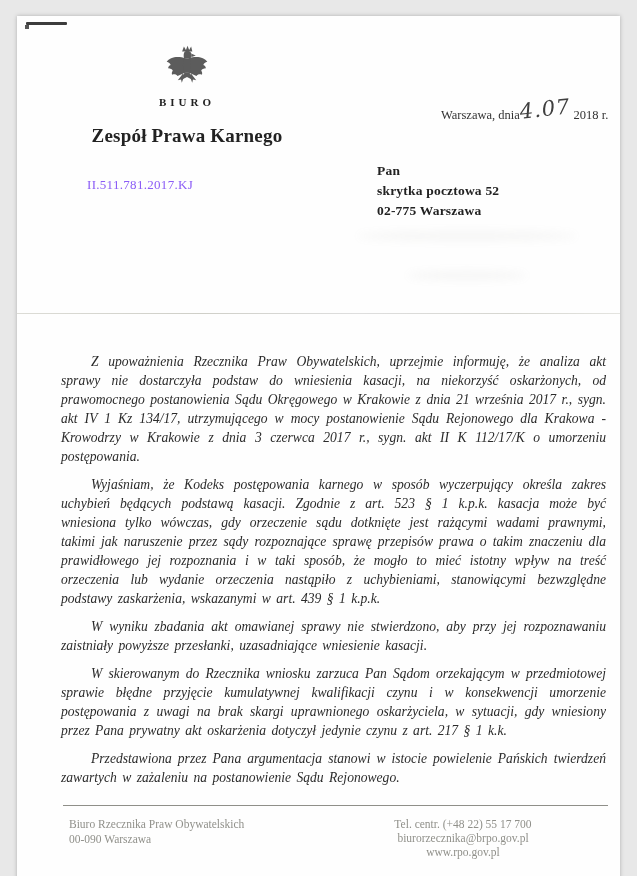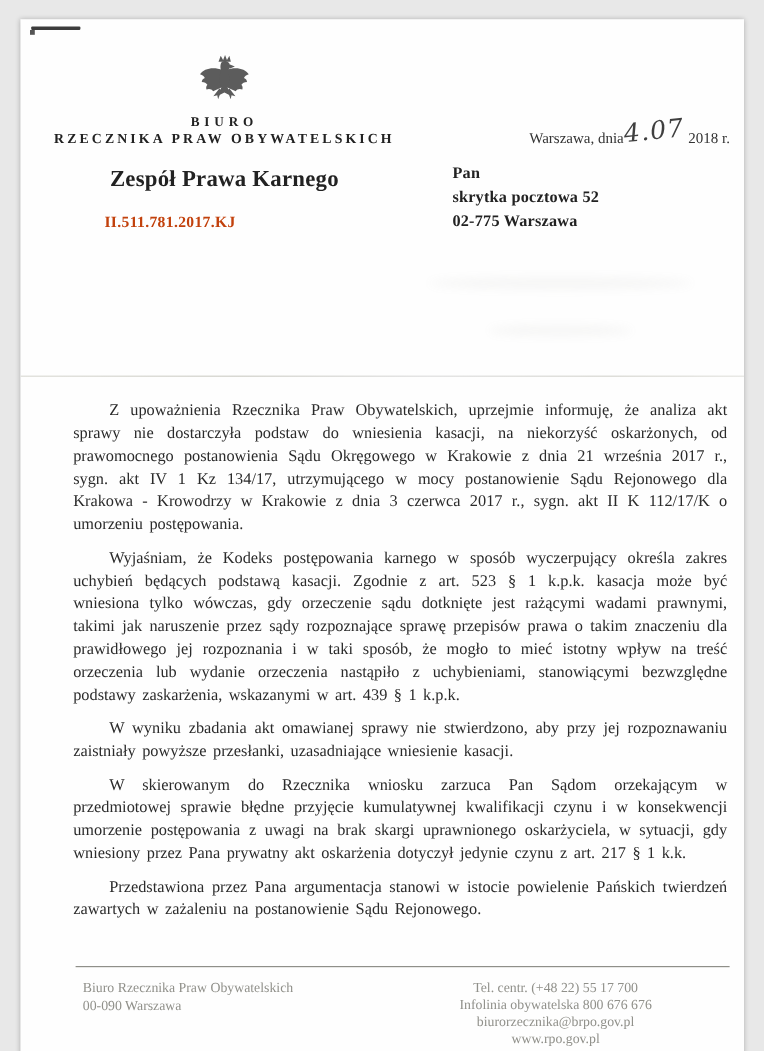--- a/index.html
+++ b/index.html
@@ -28,26 +28,26 @@
   .eagle{display:block;margin:0 auto 4px auto;}
   .office-line1{font-weight:bold;font-size:11px;letter-spacing:4px;color:#222;}
   .office-line2{font-weight:bold;font-size:11.5px;letter-spacing:2.6px;color:#222;margin-top:2px;}
   .department{font-weight:bold;font-size:19px;color:#222;margin-top:17px;letter-spacing:.2px;}
 
   .date-block{position:absolute;left:424px;top:84px;width:190px;white-space:nowrap;}
   .date-label{font-size:12.5px;color:#333;vertical-align:baseline;text-align:right;}
   .handwritten{display:inline-block;font-family:"DejaVu Serif",serif;font-style:italic;font-size:21px;color:#3f3f3f;transform:rotate(-6deg) translateY(-3px);letter-spacing:1px;font-weight:400;}
   .year-suffix{font-size:12.5px;color:#333;margin-left:3px;}
 
-  .ref-number{position:absolute;left:70px;top:161px;font-weight:bold;font-size:13px;color:#c2410c;letter-spacing:.3px;}
+  .ref-number{position:absolute;left:70px;top:161px;font-weight:normal;font-size:13px;color:#8b5cf6;letter-spacing:.3px;}
 
-  .recipient{position:absolute;left:360px;top:118px;font-weight:bold;font-size:13.5px;line-height:20px;color:#222;letter-spacing:.2px;}
+  .recipient{position:absolute;left:360px;top:145px;font-weight:bold;font-size:13.5px;line-height:20px;color:#222;letter-spacing:.2px;}
 
   
-  .letter-body{position:absolute;left:44px;top:316px;width:545px;}
+  .letter-body{position:absolute;left:44px;top:336px;width:545px;font-style:italic;}
   .letter-body p{
     margin:0 0 9px 0;
     font-size:13.6px;
     line-height:19px;
     text-align:justify;
     text-align-last:left;
     text-indent:30px;
     color:#2b2b2b;
     word-spacing:2px;
   }
@@ -78,21 +78,20 @@
         <path d="M36 11.5 l5.4 2.1 -5.4 2.2 z"></path>
         <path d="M28 17.5 C18 13.5 7.5 15.8 3.5 22 c3 1 4.3 2.1 5.2 4.1 c-2.1 1-3.2 2.2-3.3 4.3 c3 .1 5 1.1 6.1 3.1 c-1.1 1.2-1.7 3-1 5.2 c3-1.2 5.8-.4 7.2 1.8 l10.3-4.5 z"></path>
         <path d="M32 17.5 C42 13.5 52.5 15.8 56.5 22 c-3 1-4.3 2.1-5.2 4.1 c2.1 1 3.2 2.2 3.3 4.3 c-3 .1-5 1.1-6.1 3.1 c1.1 1.2 1.7 3 1 5.2 c-3-1.2-5.8-.4-7.2 1.8 l-10.3-4.5 z"></path>
         <path d="M26.2 17.5 h7.6 c2 6 2 12.5 0 18.5 h-7.6 c-2-6-2-12.5 0-18.5 z"></path>
         <path d="M26.8 35.5 h6.4 l3.2 9.5 -6.4-3.2 -6.4 3.2 z"></path>
         <path d="M24.5 37.5 l-6.5 8.5 4.2-1.1 1 4.2 3.6-9.6 z"></path>
         <path d="M35.5 37.5 l6.5 8.5 -4.2-1.1 -1 4.2 -3.6-9.6 z"></path>
       </g>
     </svg>
     <div class="office-line1">BIURO</div>
-    <div class="office-line2">RZECZNIKA PRAW OBYWATELSKICH</div>
     <div class="department">Zespół Prawa Karnego</div>
   </div>
 
   <div class="date-block">
     <span class="date-label">Warszawa, dnia</span><span class="handwritten">4.07</span><span class="year-suffix">2018 r.</span>
   </div>
 
   <div class="ref-number">II.511.781.2017.KJ</div>
 
   <div class="recipient">
@@ -111,18 +110,17 @@
 
   <div class="footer-rule"></div>
 
   <div class="footer-left">
     <div>Biuro Rzecznika Praw Obywatelskich</div>
     <div>00-090 Warszawa</div>
   </div>
 
   <div class="footer-right">
     <div>Tel. centr. (+48 22) 55 17 700</div>
-    <div>Infolinia obywatelska 800 676 676</div>
     <div>biurorzecznika@brpo.gov.pl</div>
     <div>www.rpo.gov.pl</div>
   </div>
 
 </div>
 
 </body></html>

